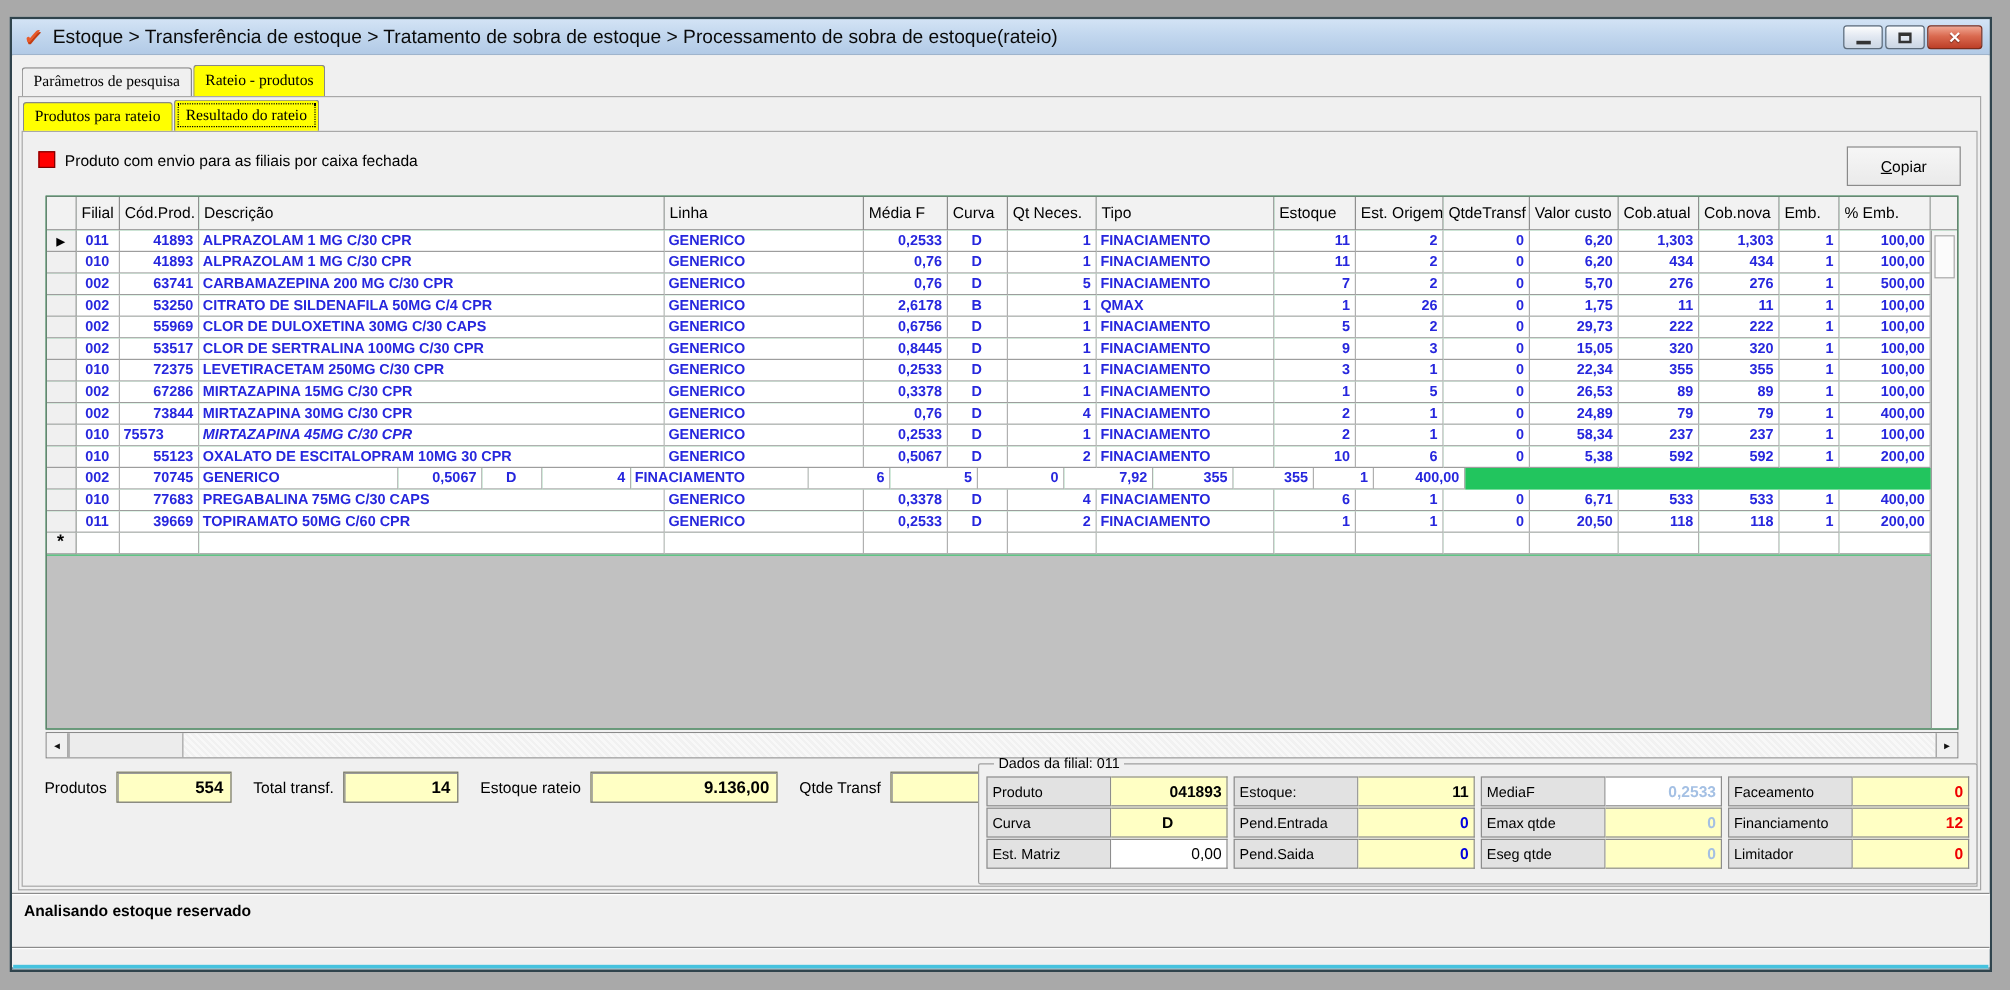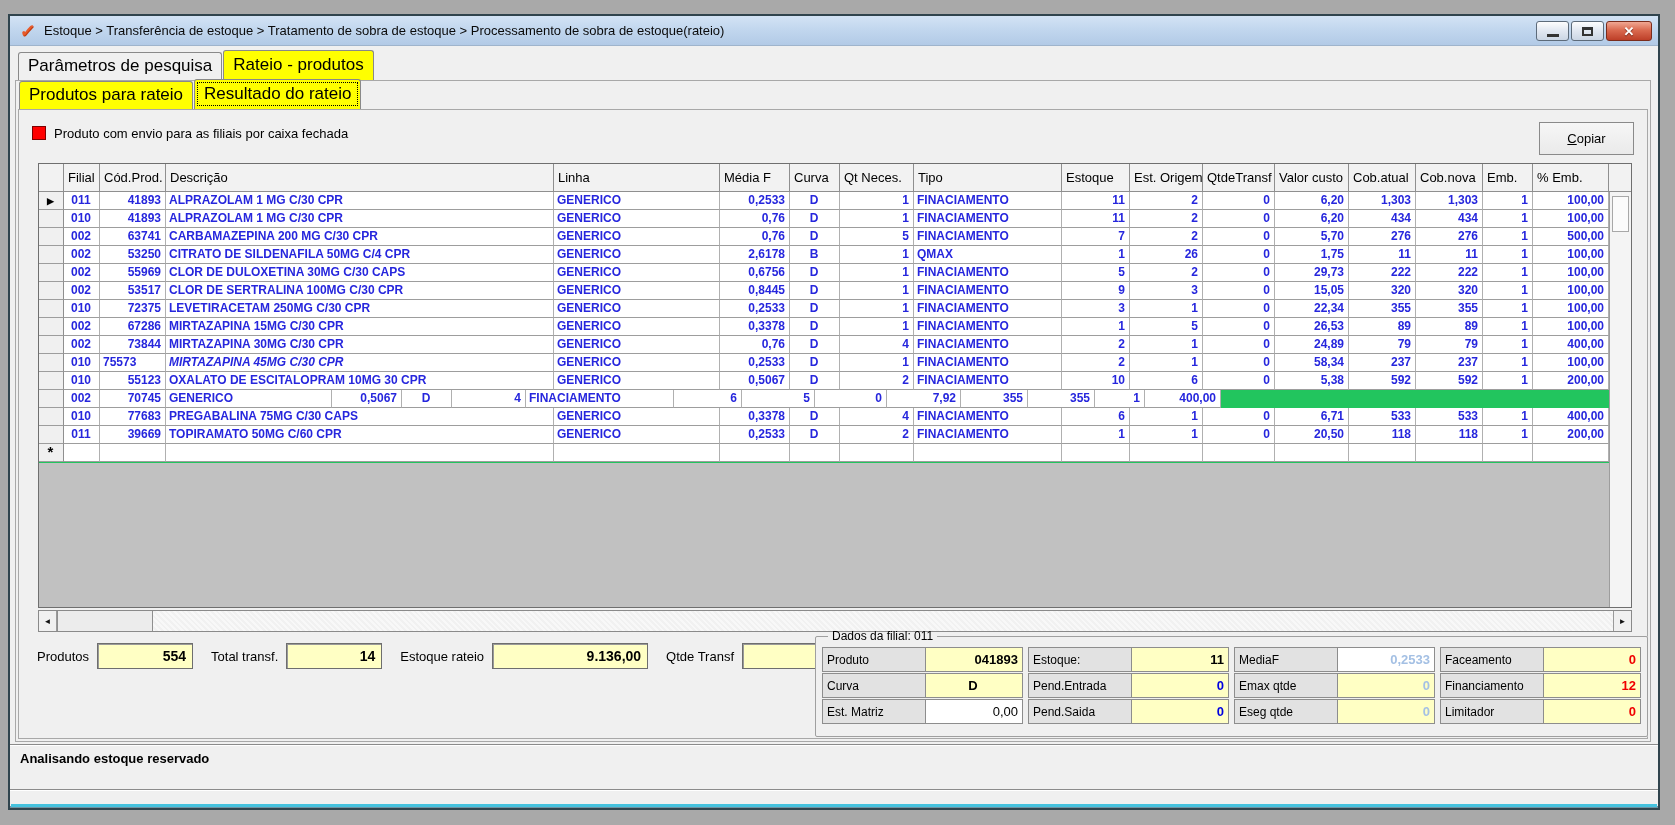--- a/index.html
+++ b/index.html
@@ -8,39 +8,39 @@
   .window { position:absolute; left:8px; top:14px; width:1652px; height:796px;
     border:2px solid #30444d; box-shadow:inset 0 0 0 1px #6f93a3; background:#f0f0f0; }
   .window::after { content:""; position:absolute; left:1px; right:1px; bottom:1px; height:3px;
     background:#45c2de; }
   
   .titlebar { position:relative; height:30px;
     background:linear-gradient(180deg,#d3e3f5 0%,#c2d7ee 45%,#b2cae6 100%);
     border-bottom:1px solid #9fb4cc; }
   .appicon { position:absolute; left:10px; top:4px; font-size:18px; font-weight:bold;
     color:#e85a2a; transform:skewX(-8deg); text-shadow:1px 1px 0 #c23d12; }
-  .title { position:absolute; left:34px; top:7px; font-size:13px; color:#0a0a0a; }
+  .title { position:absolute; left:34px; top:7px; font-size:16px; color:#0a0a0a; }
   .winbtns { position:absolute; right:6px; top:5px; display:flex; gap:2px; }
   .wbtn { height:20px; border:1px solid #5d6b7a; border-radius:3px; display:flex;
     align-items:center; justify-content:center;
     background:linear-gradient(180deg,#fdfdfd,#e3e9f2 45%,#cbd6e4); }
   .wbtn.min, .wbtn.max { width:33px; }
   .wbtn.close { width:46px; background:linear-gradient(180deg,#f0a793,#da6a50 45%,#bd3f28);
     border-color:#7a2c1c; }
   .glyph-min { display:block; width:12px; height:3px; background:#333; margin-top:9px; }
   .glyph-max { display:block; width:11px; height:9px; border:2px solid #333; border-top-width:3px; background:transparent; }
   .glyph-close { color:#fff; font-size:13px; font-weight:bold; text-shadow:0 1px 1px #6b1d10; }
   
   .client { position:relative; width:100%; height:760px; background:#f0f0f0; }
   
   .tabstrip { position:absolute; display:flex; align-items:flex-end; z-index:3; }
   .tabstrip.l1 { left:8px; top:11px; height:23px; }
-  .tab { font-size:17px; color:#000; padding:3px 9px 4px 9px; background:#f0f0f0;
+  .tab { font-size:13px; color:#000; padding:3px 9px 4px 9px; background:#f0f0f0;
     border:1px solid #898989; border-bottom:none; border-radius:3px 3px 0 0; margin-right:1px;
-    white-space:nowrap; cursor:default; }
+    white-space:nowrap; cursor:default;font-family:Liberation Serif, serif; }
   .tab.hl { background:#ffff00; }
   .tab.selected { padding-top:4px; padding-bottom:5px; position:relative; }
   .tab.focused { outline:1px dotted #000; outline-offset:-4px; }
   .panel1 { position:absolute; left:5px; top:34px; width:1636px; height:662px;
     border:1px solid #a8a8a8; background:#f0f0f0; }
   .tabstrip.l2 { left:3px; top:6px; height:22px; }
   .panel2 { position:absolute; left:2px; top:28px; width:1630px; height:630px;
     border:1px solid #a8a8a8; background:#f0f0f0; }
   
   .legend-swatch { position:absolute; left:13px; top:16px; width:14px; height:14px;

